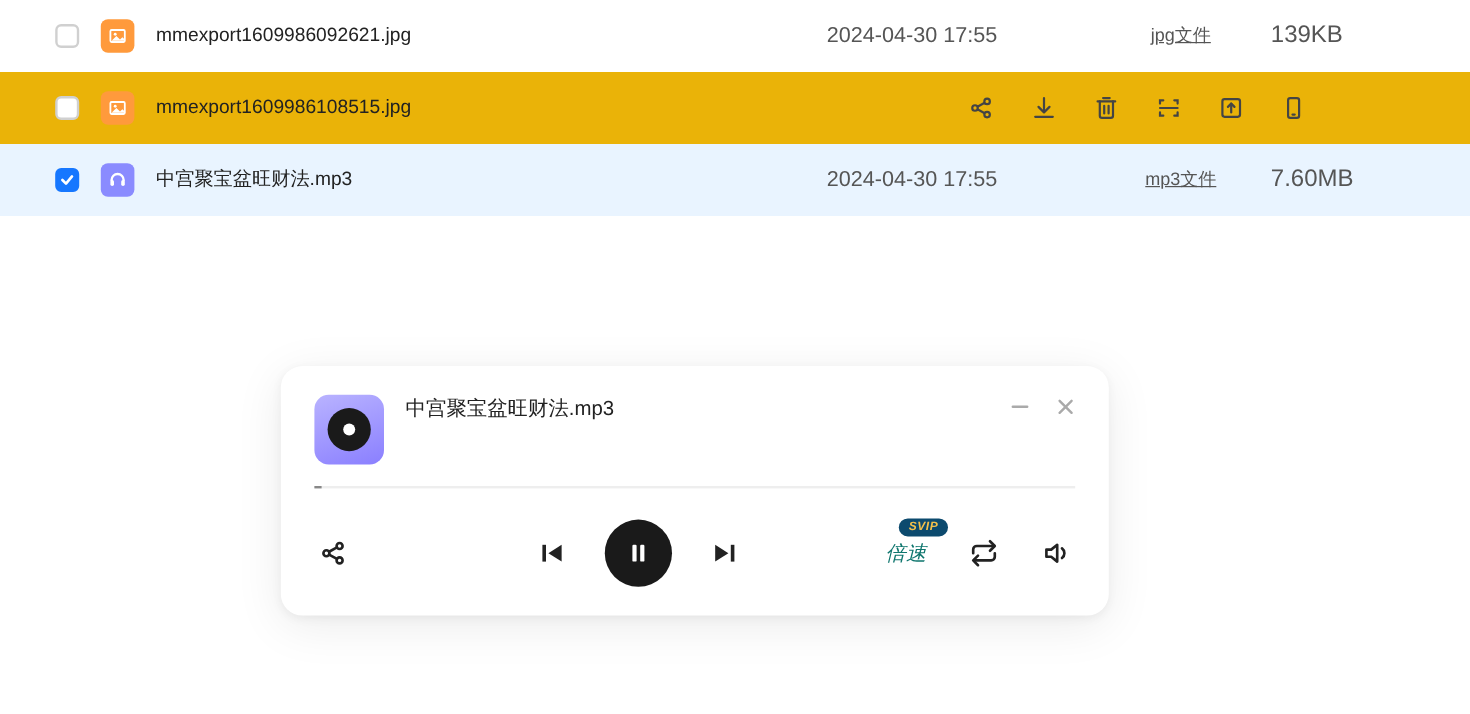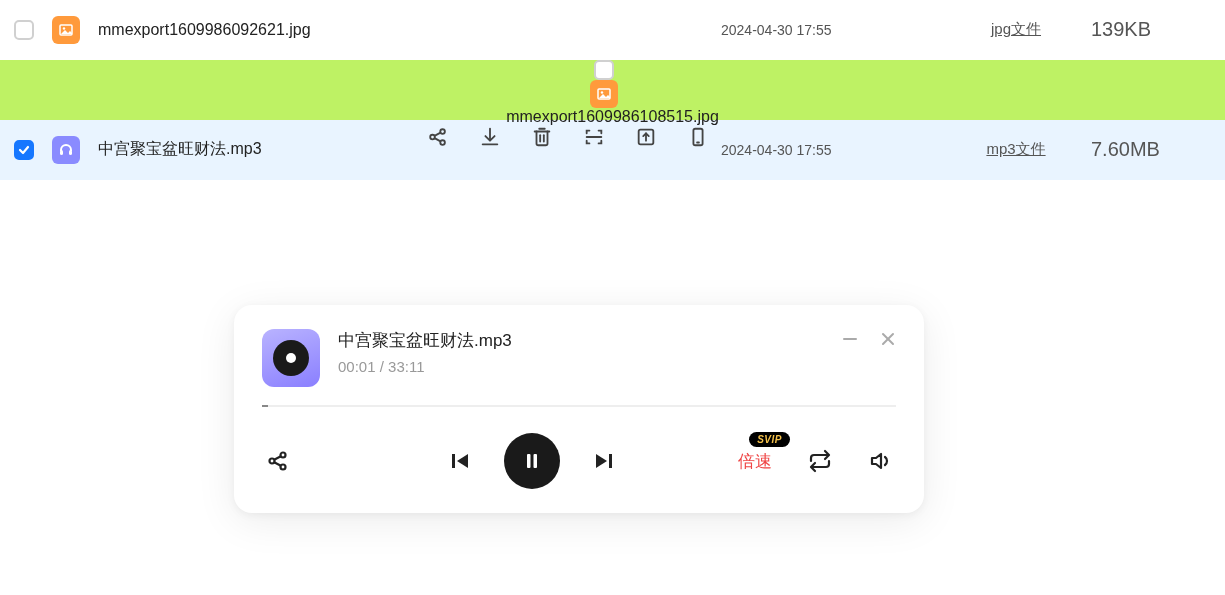--- a/index.html
+++ b/index.html
@@ -1,34 +1,34 @@
 <!DOCTYPE html>
 <html><head>
 <meta charset="utf-8">
 <style>
   * { box-sizing: border-box; margin: 0; padding: 0; }
   body { font-family: "Microsoft YaHei", -apple-system, sans-serif; background: #fff; width: 1225px; height: 595px; overflow: hidden; position: relative; color: #333; }
   
   .file-list { width: 100%; }
-  .file-row { display: flex; align-items: center; height: 60px; padding: 0 14px; border-bottom: 1px solid transparent; }
-  .file-row.hovered { background: #bef264; flex-direction: column; }
+  .file-row { display: flex; align-items: center; height: 60px; padding: 0 46px; border-bottom: 1px solid transparent; }
+  .file-row.hovered { background: #eab308; }
   .file-row.selected { background: #e9f4ff; }
   
   .checkbox { width: 20px; height: 20px; border-radius: 5px; border: 2px solid #d0d0d0; margin-right: 18px; flex-shrink: 0; display: flex; align-items: center; justify-content: center; cursor: pointer; background: #fff; }
   .checkbox.checked { background: #1677ff; border-color: #1677ff; }
   .checkbox.checked svg { display: block; }
   .checkbox svg { display: none; width: 14px; height: 14px; }
   
   .file-icon { width: 28px; height: 28px; border-radius: 6px; margin-right: 18px; flex-shrink: 0; display: flex; align-items: center; justify-content: center; }
   .file-icon.img { background: #ff9a3c; }
   .file-icon.audio { background: #8a8bff; }
   .file-icon svg { width: 16px; height: 16px; }
   
   .file-name { flex: 1; font-size: 16px; color: #222; }
-  .file-date { width: 220px; font-size: 14px; color: #555; text-align: left; }
+  .file-date { width: 220px; font-size: 18px; color: #555; text-align: left; }
   .file-type { width: 150px; font-size: 15px; color: #555; text-align: center; text-decoration: underline; }
   .file-size { width: 120px; font-size: 20px; color: #555; text-align: left; }
   
   .row-actions { display: flex; gap: 30px; align-items: center; padding-right: 90px; }
   .row-action-btn { width: 22px; height: 22px; display: flex; align-items: center; justify-content: center; cursor: pointer; color: #444; }
   .row-action-btn svg { width: 22px; height: 22px; }
   
   
   .player { position: absolute; left: 234px; top: 305px; width: 690px; background: #fff; border-radius: 18px; box-shadow: 0 8px 40px rgba(0,0,0,0.08), 0 2px 8px rgba(0,0,0,0.05); padding: 24px 28px 24px 28px; }
   .player-header { display: flex; align-items: flex-start; gap: 18px; margin-bottom: 18px; }
@@ -47,22 +47,22 @@
   
   .player-controls { display: flex; align-items: center; justify-content: space-between; padding: 0 4px; }
   .ctrl-group-left { width: 60px; display: flex; justify-content: flex-start; }
   .ctrl-group-center { display: flex; align-items: center; gap: 32px; }
   .ctrl-group-right { display: flex; align-items: center; gap: 36px; }
   .ctrl-btn { cursor: pointer; color: #222; display: flex; align-items: center; justify-content: center; }
   .ctrl-btn svg { width: 24px; height: 24px; }
   .play-pause { width: 56px; height: 56px; border-radius: 50%; background: #1a1a1a; color: #fff; }
   .play-pause svg { width: 24px; height: 24px; }
   .speed-wrap { position: relative; }
-  .speed-label { font-size: 17px; color: #ef4444; cursor: pointer; }
-  .svip-badge { position: absolute; top: -18px; right: -18px; background: #000000; color: #f3c04a; font-size: 10px; font-weight: bold; padding: 2px 8px; border-radius: 10px; font-style: italic; letter-spacing: 0.5px; }
+  .speed-label { font-size: 17px; color: #0f766e; cursor: pointer; font-style: italic; }
+  .svip-badge { position: absolute; top: -18px; right: -18px; background: #0c4a6e; color: #f3c04a; font-size: 10px; font-weight: bold; padding: 2px 8px; border-radius: 10px; font-style: italic; letter-spacing: 0.5px; }
 </style>
 </head>
 <body>
 
 <div class="file-list" id="file-list">
     <div class="file-row">
       <div class="checkbox"></div>
       <div class="file-icon img">
         <svg viewBox="0 0 16 16" fill="#fff">
           <rect x="2" y="3" width="12" height="10" rx="1" fill="none" stroke="#fff" stroke-width="1.5"></rect>
@@ -155,23 +155,20 @@
     </div>
   </div>
 
 <div class="player">
   <div class="player-header">
     <div class="album-art">
         <div class="album-disc"></div>
       </div>
     <div class="player-info">
       <div class="player-title">中宫聚宝盆旺财法.mp3</div>
-      <div class="player-time">
-        <span>00:01</span><span> / </span><span>33:11</span>
-      </div>
     </div>
     <div class="player-win-ctrls">
       <span class="win-ctrl">
         <svg viewBox="0 0 16 16">
             <line x1="2" y1="8" x2="14" y2="8" stroke="currentColor" stroke-width="2" stroke-linecap="round"></line>
           </svg>
       </span>
       <span class="win-ctrl">
         <svg viewBox="0 0 16 16">
             <line x1="3" y1="3" x2="13" y2="13" stroke="currentColor" stroke-width="2" stroke-linecap="round"></line>

